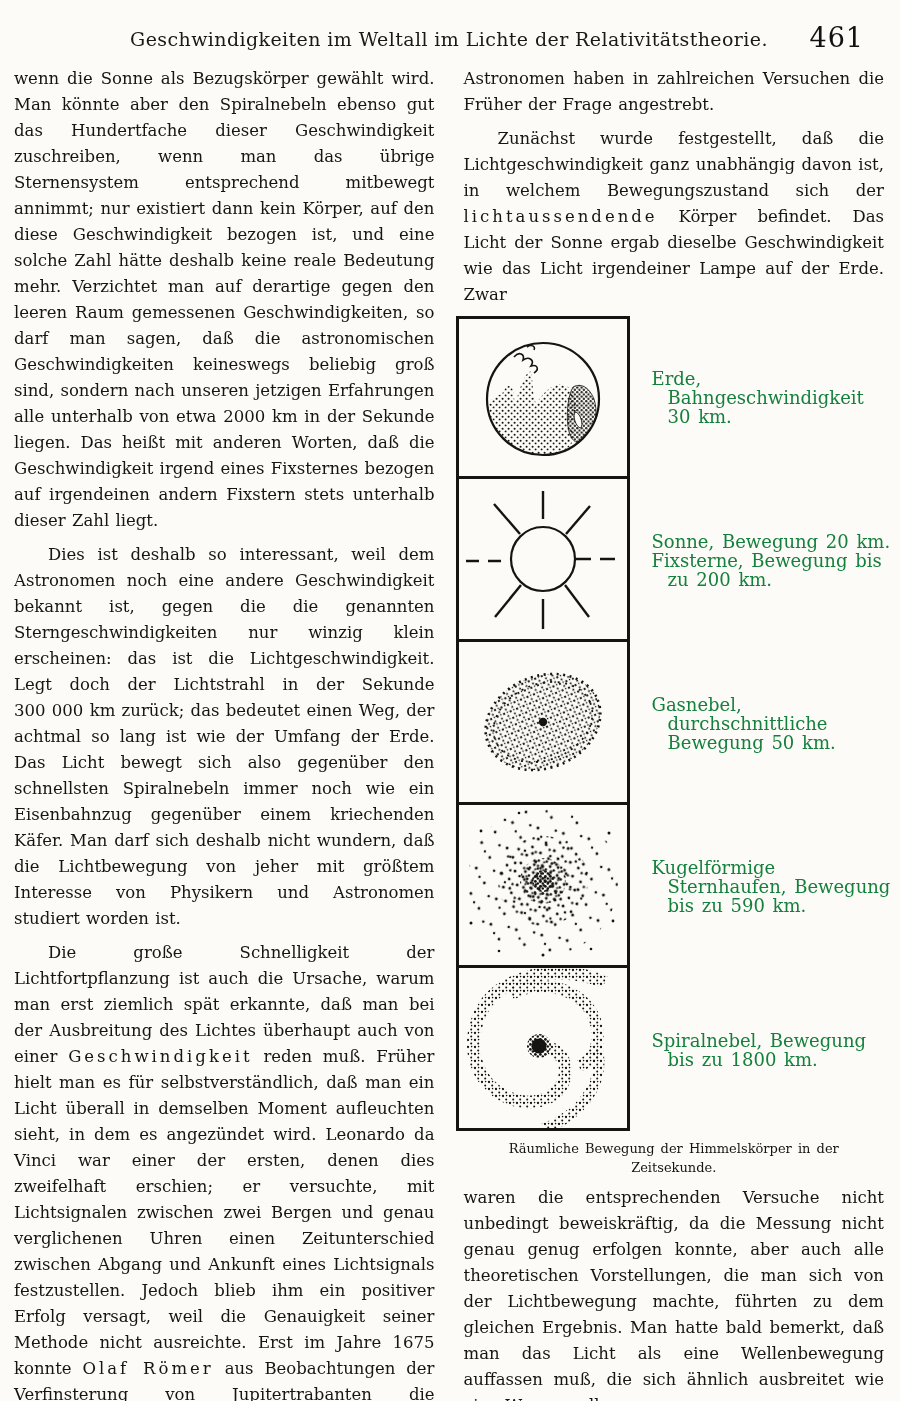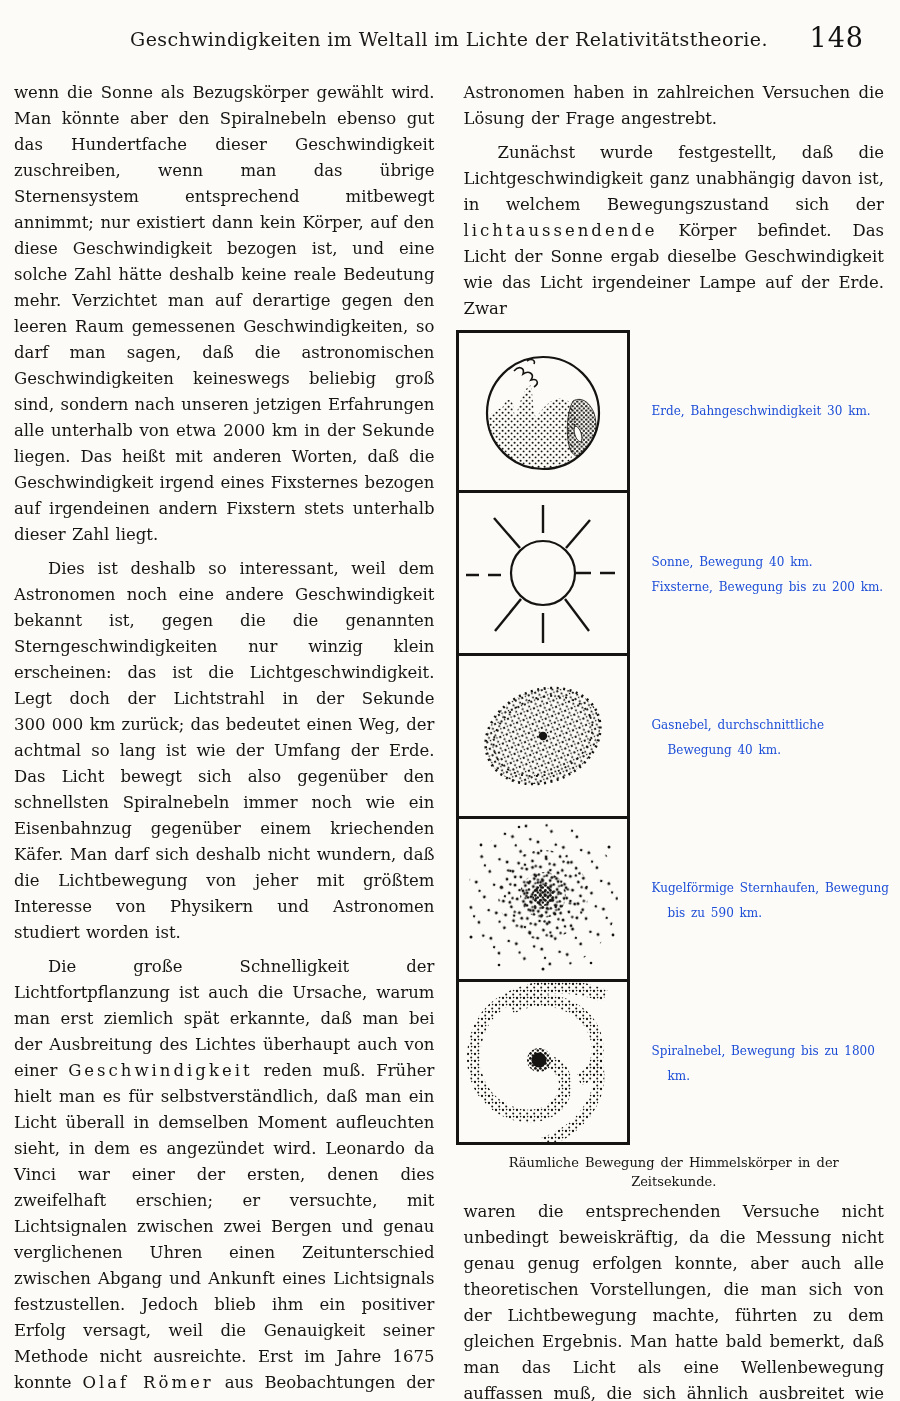--- a/index.html
+++ b/index.html
@@ -3,21 +3,21 @@
 <meta charset="utf-8">
 <style>
   html,body{margin:0;padding:0;}
   body{
     width:900px;height:1401px;overflow:hidden;
     background:#fcfbf7;color:#161514;
     font-family:"DejaVu Serif","Liberation Serif",serif;
     position:relative;
   }
   .page{padding:20px 8px 6px 6px;}
-  .running-head{position:relative;height:38px;margin-bottom:14px;}
+  .running-head{position:relative;height:38px;}
   .running-title{
     display:block;text-align:center;font-size:19px;letter-spacing:.4px;
     padding-top:8px;color:#1a1918;
   }
   .page-num{
     position:absolute;right:28px;top:2px;font-size:27px;letter-spacing:1px;color:#111;
   }
   .columns{display:flex;gap:13px;}
   .col{width:440px;box-sizing:border-box;}
   .col-left{}
@@ -36,22 +36,22 @@
     border-left:3px solid #151412;border-right:3px solid #151412;
     border-bottom:3px solid #151412;background:#fcfbf7;
   }
   .fig-row:first-child .art{border-top:3px solid #151412;}
   .art svg{display:block;}
   .fig-row{display:contents;}
   .panel-caption{
     display:flex;align-items:center;padding-left:22px;box-sizing:border-box;
   }
   .cap-line{
-    font-size:12px;line-height:25px;padding-left:16px;text-indent:-16px;
-    color:#1d4ed8;word-spacing:2px;
+    font-size:18px;line-height:19px;padding-left:16px;text-indent:-16px;
+    color:#15803d;word-spacing:2px;
   }
   .fig-caption{
     margin:8px auto 0 auto;max-width:402px;text-align:center;
     font-size:13px;line-height:19px;word-spacing:2px;
   }
   .defs-holder{position:absolute;width:0;height:0;overflow:hidden;}
 </style>
 </head>
 <body>
 
@@ -90,35 +90,35 @@
       <circle cx="1.4" cy="1.4" r="1.4" fill="#151412"></circle>
         <circle cx="3.8" cy="3.6" r="1.25" fill="#151412"></circle>
     </pattern>
   </defs>
 </svg>
 
 <div class="page">
 
   <div class="running-head">
     <span class="running-title">Geschwindigkeiten im Weltall  im Lichte der Relativitätstheorie.</span>
-    <span class="page-num">148</span>
+    <span class="page-num">461</span>
   </div>
 
   <div class="columns">
 
     <div class="col col-left">
         <p class="para"><span>wenn die Sonne als Bezugskörper gewählt wird. Man könnte aber den Spiralnebeln ebenso gut das Hundertfache dieser Geschwindigkeit zuschreiben, wenn man das übrige Sternensystem entsprechend mitbewegt annimmt; nur existiert dann kein Körper, auf den diese Geschwindigkeit bezogen ist, und eine solche Zahl hätte deshalb keine reale Bedeutung mehr. Verzichtet man auf derartige gegen den leeren Raum gemessenen Geschwindigkeiten, so darf man sagen, daß die astronomischen Geschwindigkeiten keineswegs beliebig groß sind, sondern nach unseren jetzigen Erfahrungen alle unterhalb von etwa 2000 km in der Sekunde liegen. Das heißt mit anderen Worten, daß die Geschwindigkeit irgend eines Fixsternes bezogen auf irgendeinen andern Fixstern stets unterhalb dieser Zahl liegt.</span></p>
         <p class="para indent"><span>Dies ist deshalb so interessant, weil dem Astronomen noch eine andere Geschwindigkeit bekannt ist, gegen die die genannten Sterngeschwindigkeiten nur winzig klein erscheinen: das ist die Lichtgeschwindigkeit. Legt doch der Lichtstrahl in der Sekunde 300&nbsp;000 km zurück; das bedeutet einen Weg, der achtmal so lang ist wie der Umfang der Erde. Das Licht bewegt sich also gegenüber den schnellsten Spiralnebeln immer noch wie ein Eisenbahnzug gegenüber einem kriechenden Käfer. Man darf sich deshalb nicht wundern, daß die Lichtbewegung von jeher mit größtem Interesse von Physikern und Astronomen studiert worden ist.</span></p>
         <p class="para indent"><span>Die große Schnelligkeit der Lichtfortpflanzung ist auch die Ursache, warum man erst ziemlich spät erkannte, daß man bei der Ausbreitung des Lichtes überhaupt auch von einer </span><span class="sperr">Geschwindigkeit</span><span> reden muß. Früher hielt man es für selbstverständlich, daß man ein Licht überall in demselben Moment aufleuchten sieht, in dem es angezündet wird. Leonardo da Vinci war einer der ersten, denen dies zweifelhaft erschien; er versuchte, mit Lichtsignalen zwischen zwei Bergen und genau verglichenen Uhren einen Zeitunterschied zwischen Abgang und Ankunft eines Lichtsignals festzustellen. Jedoch blieb ihm ein positiver Erfolg versagt, weil die Genauigkeit seiner Methode nicht ausreichte. Erst im Jahre 1675 konnte </span><span class="sperr">Olaf Römer</span><span> aus Beobachtungen der Verfinsterung von Jupitertrabanten die Lichtgeschwindigkeit berechnen.</span></p>
         <p class="para indent"><span>Aber bald tauchte die Frage auf: In bezug auf welchen Körper besitzt denn eigentlich das Licht die Geschwindigkeit von 300&nbsp;000 km in der Sekunde? Diese Frage muß für das Licht ebenso gestellt werden wie für die Sterngeschwindigkeit, und verschiedene Physiker und</span></p>
       </div>
 
     <div class="col col-right">
       <div>
-          <p class="para"><span>Astronomen haben in zahlreichen Versuchen die Lösung der Frage angestrebt.</span></p>
+          <p class="para"><span>Astronomen haben in zahlreichen Versuchen die Früher der Frage angestrebt.</span></p>
           <p class="para indent"><span>Zunächst wurde festgestellt, daß die Lichtgeschwindigkeit ganz unabhängig davon ist, in welchem Bewegungszustand sich der </span><span class="sperr">lichtaussendende</span><span> Körper befindet. Das Licht der Sonne ergab dieselbe Geschwindigkeit wie das Licht irgendeiner Lampe auf der Erde. Zwar</span></p>
         </div>
 
       <div class="figure">
         <div class="fig-grid">
 
           <div class="fig-row">
             <div class="art">
               <svg width="168" height="160" viewBox="0 0 168 160">
                 <defs>
@@ -155,40 +155,40 @@
                   <line x1="7" y1="82" x2="51" y2="82" stroke-dasharray="13 9"></line>
                   <line x1="107" y1="55" x2="131" y2="27"></line>
                   <line x1="61" y1="55" x2="35" y2="25"></line>
                   <line x1="106" y1="106" x2="130" y2="138"></line>
                   <line x1="62" y1="106" x2="36" y2="138"></line>
                 </g>
               </svg>
             </div>
             <div class="panel-caption">
               <div class="cap">
-                <div class="cap-line">Sonne, Bewegung 40 km.</div>
+                <div class="cap-line">Sonne, Bewegung 20 km.</div>
                 <div class="cap-line">Fixsterne, Bewegung bis zu 200 km.</div>
               </div>
             </div>
           </div>
 
           <div class="fig-row">
             <div class="art">
               <svg width="168" height="160" viewBox="0 0 168 160">
                 <g transform="rotate(-22 84 80)">
                   <ellipse cx="84" cy="80" rx="59" ry="46" fill="url(#stip7)"></ellipse>
                   <ellipse cx="84" cy="80" rx="59" ry="46" fill="none" stroke="#151412" stroke-width="2.6" stroke-dasharray="2 4.5"></ellipse>
                   <ellipse cx="84" cy="80" rx="51" ry="38" fill="none" stroke="#151412" stroke-width="1.8" stroke-dasharray="2 5.5"></ellipse>
                 </g>
                 <circle cx="84" cy="80" r="4.2" fill="#151412"></circle>
               </svg>
             </div>
             <div class="panel-caption">
               <div class="cap">
-                <div class="cap-line">Gasnebel, durchschnittliche Bewegung 40 km.</div>
+                <div class="cap-line">Gasnebel, durchschnittliche Bewegung 50 km.</div>
                 <div class="cap-line"></div>
               </div>
             </div>
           </div>
 
           <div class="fig-row">
             <div class="art">
               <svg width="168" height="160" viewBox="0 0 168 160">
                 <circle cx="84" cy="76" r="75" fill="url(#dotSparse)"></circle>
                 <circle cx="84" cy="76" r="45" fill="url(#dotMed)"></circle>

